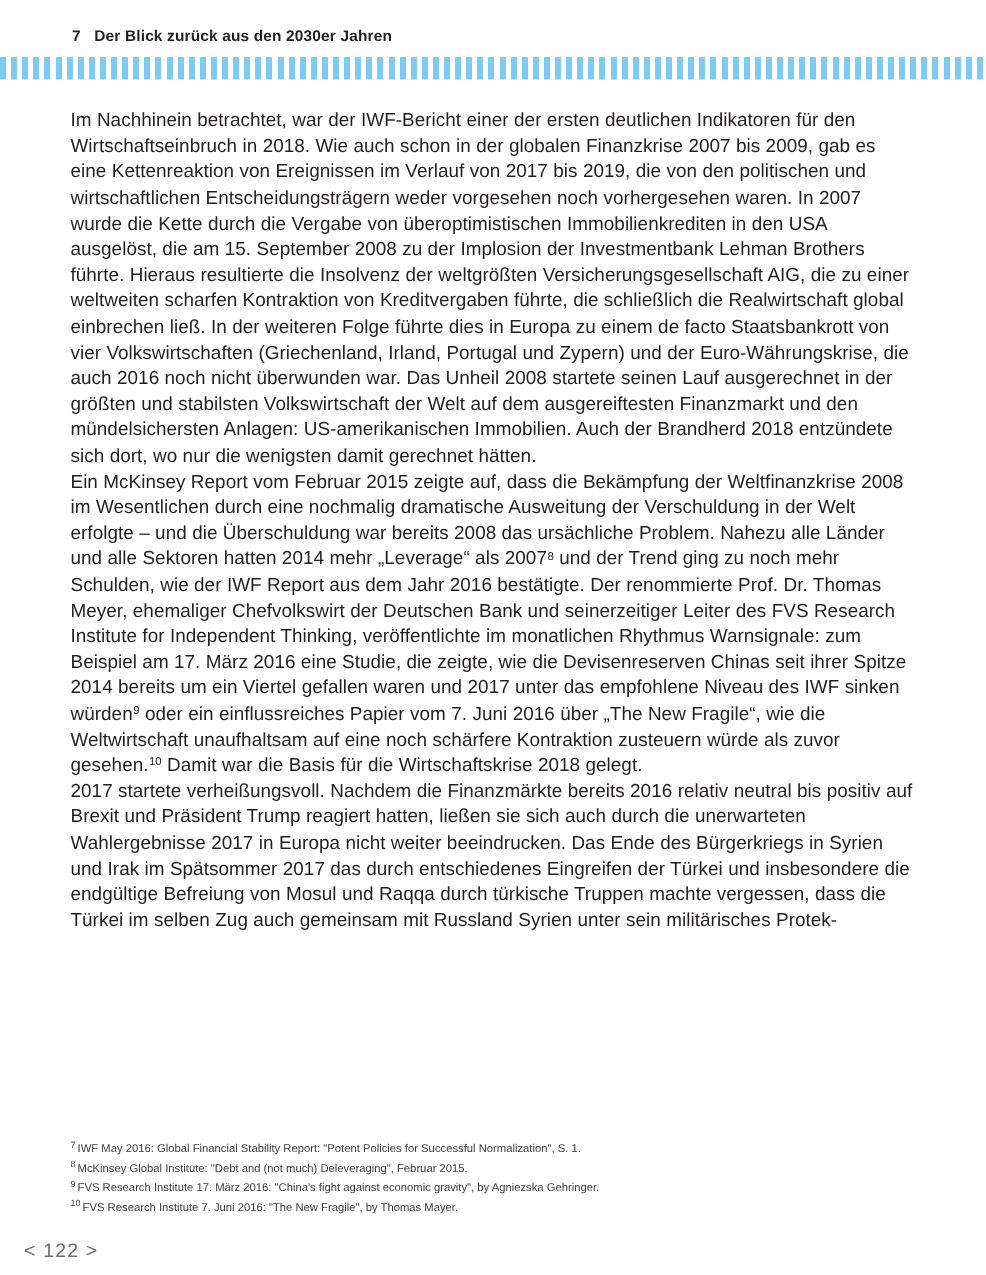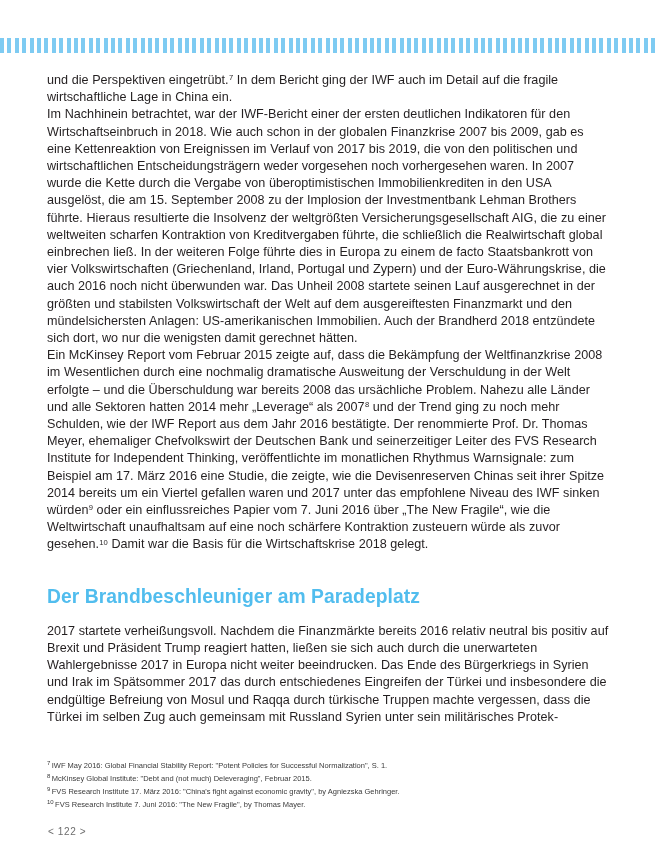--- a/index.html
+++ b/index.html
@@ -116,48 +116,47 @@
   .footnote .fmark {
     font-size: 6px;
     vertical-align: 0.45em;
     line-height: 0;
     margin-right: 1.4px;
   }
 
   
   .folio {
     position: absolute;
-    left: 48px;
+    left: 16px;
     top: 826px;
-    font-size: 10px;
+    font-size: 13px;
     color: #6d6d6d;
     letter-spacing: 0.06em;
     white-space: nowrap;
   }
   .folio .chev { color: #6d6d6d; }
 </style>
 </head>
 <body>
 
 <div class="page">
 
+  <div class="runhead">
+    <span class="rh-num">7</span><span>Der Blick zurück aus den 2030er Jahren</span>
+  </div>
 
   <div class="dash-rule"></div>
 
   <div class="column">
 
-    <p class="body"><span>und die Perspektiven eingetrübt.</span><sup class="fn">7</sup><span> In dem Bericht ging der IWF auch im Detail auf die fragile wirtschaftliche Lage in China ein.</span></p>
 
     <p class="body">Im Nachhinein betrachtet, war der IWF-Bericht einer der ersten deutlichen Indikatoren für den Wirtschaftseinbruch in 2018. Wie auch schon in der globalen Finanzkrise 2007 bis 2009, gab es eine Kettenreaktion von Ereignissen im Verlauf von 2017 bis 2019, die von den politischen und wirtschaftlichen Entscheidungsträgern weder vorgesehen noch vorhergesehen waren. In 2007 wurde die Kette durch die Vergabe von überoptimistischen Immobilienkrediten in den USA ausgelöst, die am 15. September 2008 zu der Implosion der Investmentbank Lehman Brothers führte. Hieraus resultierte die Insolvenz der weltgrößten Versicherungsgesellschaft AIG, die zu einer weltweiten scharfen Kontraktion von Kreditvergaben führte, die schließlich die Realwirtschaft global einbrechen ließ. In der weiteren Folge führte dies in Europa zu einem de facto Staatsbankrott von vier Volkswirtschaften (Griechenland, Irland, Portugal und Zypern) und der Euro-Währungskrise, die auch 2016 noch nicht überwunden war. Das Unheil 2008 startete seinen Lauf ausgerechnet in der größten und stabilsten Volkswirtschaft der Welt auf dem ausgereiftesten Finanzmarkt und den mündelsichersten Anlagen: US-amerikanischen Immobilien. Auch der Brandherd 2018 entzündete sich dort, wo nur die wenigsten damit gerechnet hätten.</p>
 
     <p class="body"><span>Ein McKinsey Report vom Februar 2015 zeigte auf, dass die Bekämpfung der Weltfinanzkrise 2008 im Wesentlichen durch eine nochmalig dramatische Ausweitung der Verschuldung in der Welt erfolgte – und die Überschuldung war bereits 2008 das ursächliche Problem. Nahezu alle Länder und alle Sektoren hatten 2014 mehr „Leverage“ als 2007</span><sup class="fn">8</sup><span> und der Trend ging zu noch mehr Schulden, wie der IWF Report aus dem Jahr 2016 bestätigte. Der renommierte Prof. Dr. Thomas Meyer, ehemaliger Chefvolkswirt der Deutschen Bank und seinerzeitiger Leiter des FVS Research Institute for Independent Thinking, veröffentlichte im monatlichen Rhythmus Warnsignale: zum Beispiel am 17. März 2016 eine Studie, die zeigte, wie die Devisenreserven Chinas seit ihrer Spitze 2014 bereits um ein Viertel gefallen waren und 2017 unter das empfohlene Niveau des IWF sinken würden</span><sup class="fn">9</sup><span> oder ein einflussreiches Papier vom 7. Juni 2016 über „The New Fragile“, wie die Weltwirtschaft unaufhaltsam auf eine noch schärfere Kontraktion zusteuern würde als zuvor gesehen.</span><sup class="fn">10</sup><span> Damit war die Basis für die Wirtschaftskrise 2018 gelegt.</span></p>
 
-    <div class="sec-wrap">
-      <h2 class="section-title">Der Brandbeschleuniger am Paradeplatz</h2>
-    </div>
 
     <p class="body">2017 startete verheißungsvoll. Nachdem die Finanzmärkte bereits 2016 relativ neutral bis positiv auf Brexit und Präsident Trump reagiert hatten, ließen sie sich auch durch die unerwarteten Wahlergebnisse 2017 in Europa nicht weiter beeindrucken. Das Ende des Bürgerkriegs in Syrien und Irak im Spätsommer 2017 das durch entschiedenes Eingreifen der Türkei und insbesondere die endgültige Befreiung von Mosul und Raqqa durch türkische Truppen machte vergessen, dass die Türkei im selben Zug auch gemeinsam mit Russland Syrien unter sein militärisches Protek-</p>
   </div>
 
   <div class="footnotes">
     <p class="footnote"><span class="fmark">7</span><span>IWF May 2016: Global Financial Stability Report: "Potent Policies for Successful Normalization", S. 1.</span></p>
     <p class="footnote"><span class="fmark">8</span><span>McKinsey Global Institute: "Debt and (not much) Deleveraging", Februar 2015.</span></p>
     <p class="footnote"><span class="fmark">9</span><span>FVS Research Institute 17. März 2016: "China's fight against economic gravity", by Agniezska Gehringer.</span></p>
     <p class="footnote"><span class="fmark">10</span><span>FVS Research Institute 7. Juni 2016: "The New Fragile", by Thomas Mayer.</span></p>
   </div>

